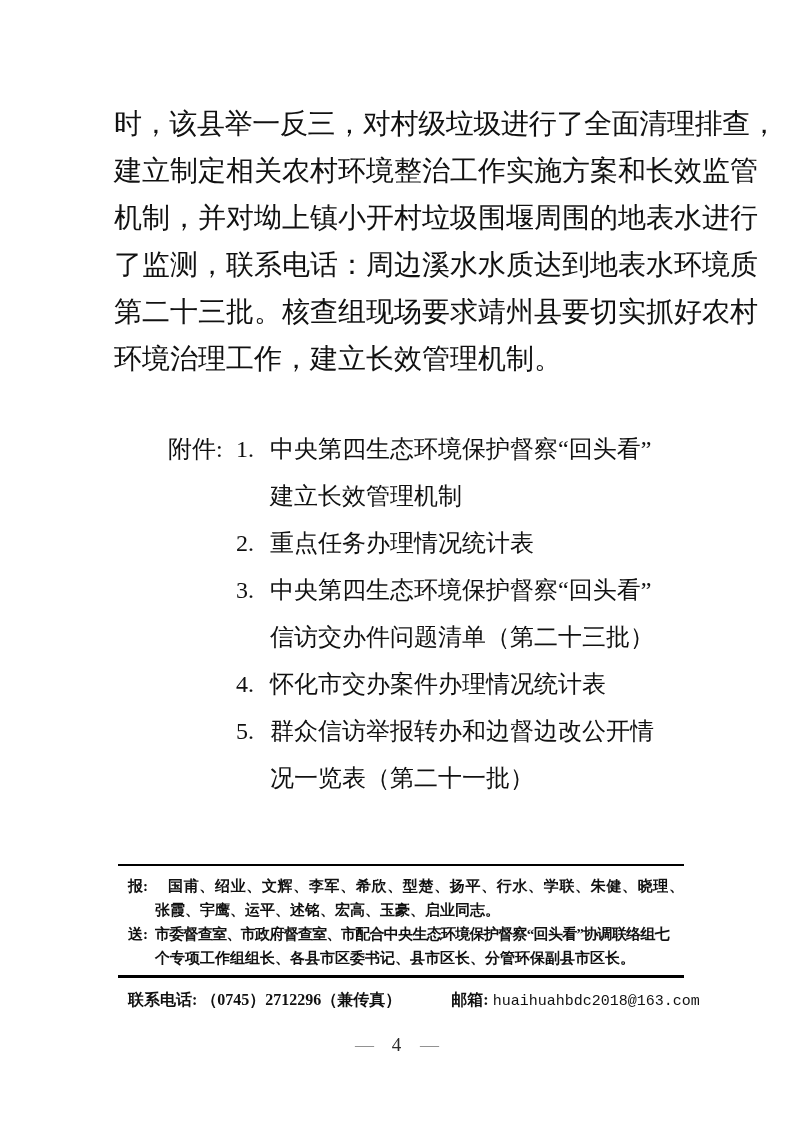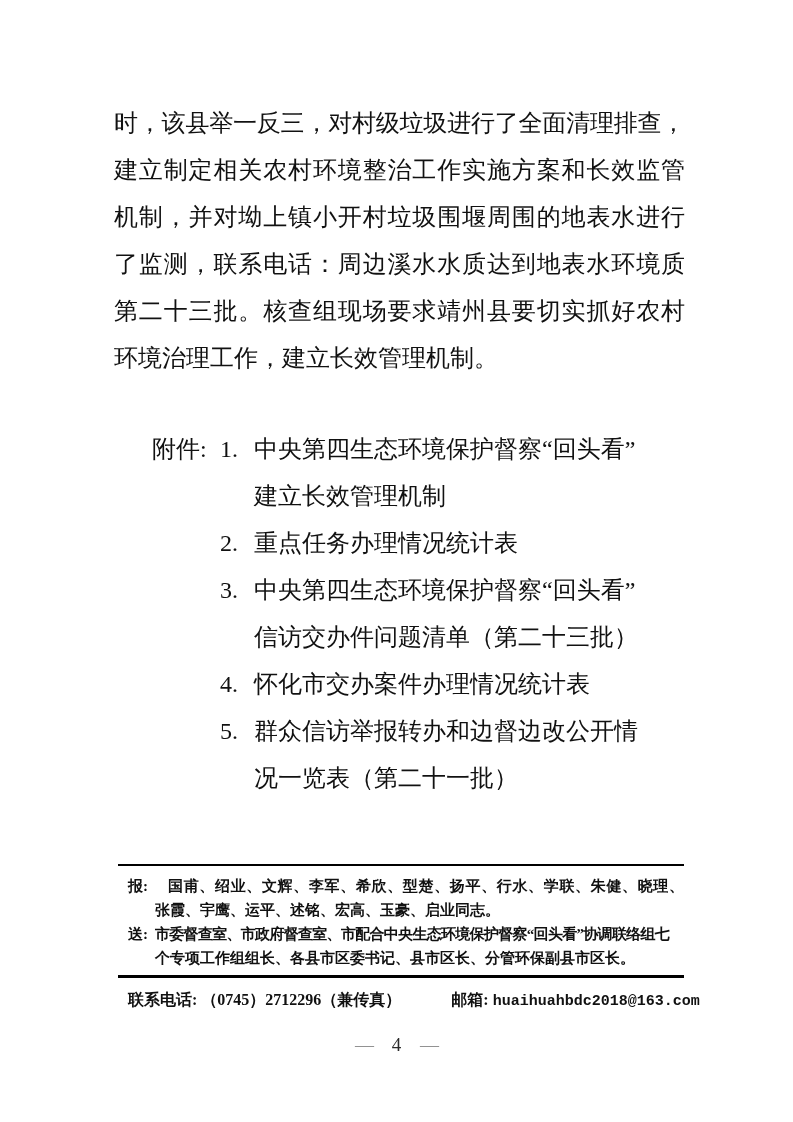--- a/index.html
+++ b/index.html
@@ -12,39 +12,39 @@
     font-family: "Liberation Serif", "DejaVu Serif", serif;
     color: #111111;
   }
 
   
   .body-paragraph {
     position: absolute;
     left: 114px;
     top: 100px;
     width: 571px;
-    font-size: 24px;
+    font-size: 28px;
     line-height: 47px;
     font-weight: 500;
   }
   .body-line {
     text-align: justify;
     text-align-last: justify;
     white-space: nowrap;
   }
   .body-line.tight { letter-spacing: -0.35px; }
   .body-line.last {
     text-align: right;
     text-align-last: left;
   }
 
   
   .attachments {
     position: absolute;
-    left: 152px;
+    left: 168px;
     top: 426px;
     display: flex;
     font-size: 24px;
     line-height: 47px;
     font-weight: 500;
   }
   .att-label { width: 68px; flex: none; }
   .att-items { width: 454px; }
   .att-row { display: flex; }
   .att-num { width: 34px; flex: none; }
@@ -71,21 +71,21 @@
   .contact-line {
     position: absolute;
     left: 128px;
     top: 990px;
     width: 560px;
     font-size: 16px;
     font-weight: bold;
     white-space: nowrap;
   }
   .contact-gap { display: inline-block; width: 42px; }
-  .mono { font-family: "Liberation Mono", monospace; font-size: 15px; font-weight: bold; }
+  .mono { font-family: "Liberation Mono", monospace; font-size: 15px; font-weight: normal; }
 
   
   .page-number {
     position: absolute;
     left: 0;
     top: 1034px;
     width: 100%;
     text-align: center;
     font-size: 19px;
     color: #2a2a2a;

